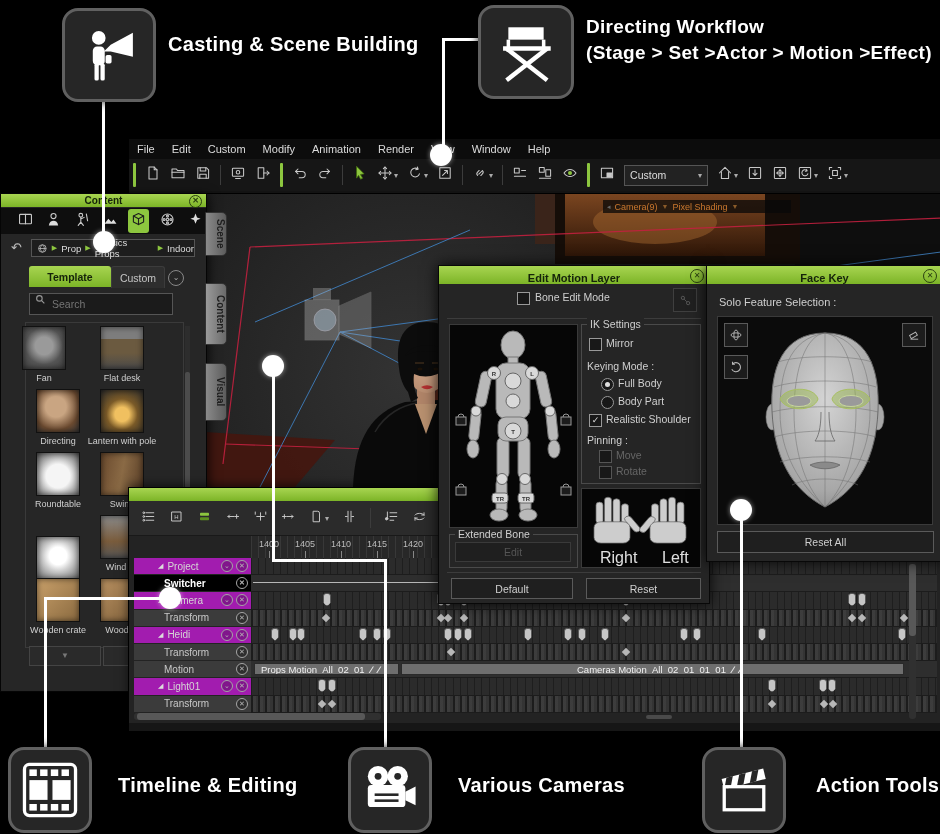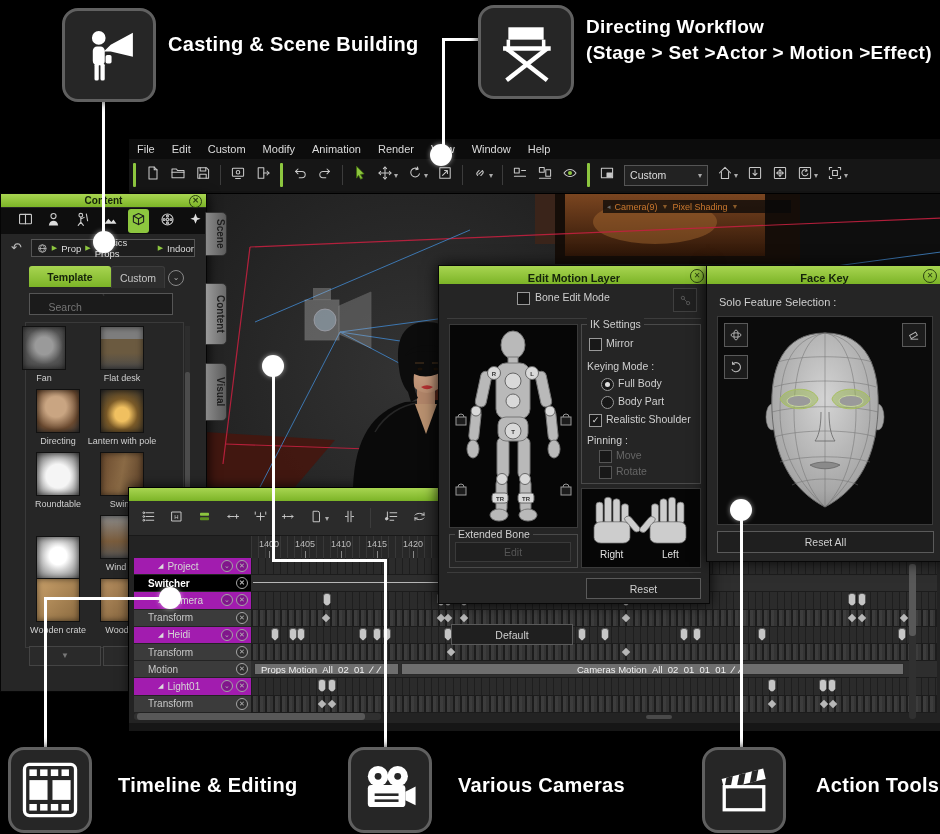--- a/index.html
+++ b/index.html
@@ -49,21 +49,21 @@
   #crumb-box{position:absolute;left:30px;top:1px;width:164px;height:18px;border:1px solid #555;background:#1d1d1d;
              display:flex;align-items:center;gap:4px;font-size:9.5px;color:#ddd;padding-left:5px;box-sizing:border-box;}
   .crumb-sep{color:#8dc63f;font-size:7px;}
   .tab{position:absolute;top:72px;height:21px;display:flex;align-items:center;justify-content:center;
        font-size:10.5px;}
   #tab-template{left:28px;width:82px;background:linear-gradient(#a8d551,#7cb427);color:#15230a;font-weight:bold;border-radius:3px 3px 0 0;}
   #tab-custom{left:110px;width:52px;background:#2e2e2e;color:#c5c5c5;border:1px solid #3c3c3c;border-bottom:none;border-radius:3px 3px 0 0;}
   .chev-cir{position:absolute;left:167px;top:76px;width:14px;height:14px;border:1px solid #888;border-radius:50%;
             color:#aaa;font-size:8px;line-height:13px;text-align:center;}
   #search-box{position:absolute;left:28px;top:99px;width:144px;height:22px;border:1px solid #555;background:#1b1b1b;
-              display:flex;align-items:center;padding-left:5px;box-sizing:border-box;gap:4px;flex-direction:column;}
+              display:flex;padding-left:5px;box-sizing:border-box;gap:4px;}
   #search-box input{background:transparent;border:none;outline:none;color:#9a9a9a;font-size:10.5px;width:110px;
                     font-family:"Liberation Sans",sans-serif;}
   #grid-border{position:absolute;left:24px;top:128px;width:157px;height:324px;border:1px solid #3a3a3a;}
   .citem{position:absolute;width:70px;text-align:center;}
   .thumb{width:42px;height:42px;margin:0 auto;border:1px solid #111;box-shadow:inset 0 0 6px rgba(0,0,0,.6);}
   .clabel{font-size:9px;color:#cfcfcf;margin-top:3px;white-space:nowrap;}
   .t-fan{background:radial-gradient(circle at 50% 45%,#9a9a9a 0 28%,#555 60%,#3f3f3f);}
   .t-desk{background:linear-gradient(#7d7d7d 0 28%,#6b5a40 28% 62%,#4a4a4a);}
   .t-gramophone{background:radial-gradient(circle at 45% 40%,#c9a582 0 30%,#6b4a30 68%,#383838);}
   .t-lantern{background:radial-gradient(circle at 50% 58%,#f0c060 0 22%,#7a5a28 48%,#2d2d2d);}
@@ -88,21 +88,21 @@
               align-items:center;gap:13px;padding-left:12px;box-sizing:border-box;border-bottom:1px solid #191919;}
   #tl-ruler{position:absolute;left:122px;top:48px;width:691px;height:22px;background:#282828;
             background-image:repeating-linear-gradient(90deg,#383838 0 1px,transparent 1px 7.2px);
             border-bottom:1px solid #161616;overflow:hidden;}
   .rlabel{position:absolute;top:3px;width:30px;text-align:center;font-size:9px;color:#bdbdbd;}
   .rtick{position:absolute;top:15px;width:1px;height:7px;background:#888;}
   #tl-rows{position:absolute;left:0;top:0;width:100%;height:100%;}
   .trow{position:absolute;left:5px;width:117px;height:16.2px;display:flex;align-items:center;
         font-size:10px;color:#d5d5d5;box-sizing:border-box;}
   .trow.glab{background:#a21caf;padding-left:24px;}
-  .trow.clab{background:#3b3b3b;padding-left:14px;color:#c8c8c8;}
+  .trow.clab{background:#3b3b3b;padding-left:30px;color:#c8c8c8;}
   .trow.sel{background:#000;color:#fff;font-weight:bold;}
   .tri{font-size:7px;margin-right:4px;color:#ddd;}
   .tctl{margin-left:auto;display:flex;padding-right:3px;}
   .cir{display:inline-block;width:10px;height:10px;border:1px solid #a5a5a5;border-radius:50%;color:#b5b5b5;
        font-size:7px;line-height:9px;text-align:center;margin-left:3px;background:rgba(0,0,0,.2);}
   .crow{position:absolute;left:122px;width:686px;height:16.2px;border-bottom:1px solid #1c1c1c;overflow:visible;}
   .cr-plain{background:#2e2e2e;}
   .cr-keys{background:#2b2b2b;background-image:repeating-linear-gradient(90deg,rgba(0,0,0,.30) 0 1px,transparent 1px 7.2px);}
   .cr-cells{background:#343434;background-image:repeating-linear-gradient(90deg,rgba(15,15,15,.65) 0 2px,rgba(80,80,80,.30) 2px 5px,transparent 5px 7.2px);}
   .pin{position:absolute;top:1px;width:8px;height:13px;background:#c6c6c6;border:1px solid #5a5a5a;
@@ -133,21 +133,21 @@
   .rad.on::after{content:"";position:absolute;left:2.5px;top:2.5px;width:5px;height:5px;border-radius:50%;background:#ddd;}
   .grp{position:absolute;border:1px solid #4a4a4a;}
   .grp-lbl{position:absolute;font-size:10.5px;color:#cfcfcf;background:#252525;padding:0 3px;white-space:nowrap;}
   .dbtn{position:absolute;background:#1f1f1f;border:1px solid #5a5a5a;color:#cfcfcf;font-size:10.5px;
         display:flex;align-items:center;justify-content:center;}
   .dbtn.dis{color:#555;border-color:#3a3a3a;}
   .ddiv{position:absolute;height:1px;background:#3c3c3c;}
   .blackbox{position:absolute;background:#060606;border:1px solid #3a3a3a;}
   .fk-btn{position:absolute;width:22px;height:22px;background:#1c1c1c;border:1px solid #5a5a5a;
           display:flex;align-items:center;justify-content:center;}
-  .hand-lbl{position:absolute;font-size:10px;color:#e0e0e0;}
+  .hand-lbl{position:absolute;font-size:16px;color:#e0e0e0;}
 </style>
 </head>
 <body>
 
 <div id="stage">
 
   <div id="viewport">
     <svg class="ab" width="736" height="295" viewBox="0 0 736 295" style="left:0;top:0">
       <defs>
         <linearGradient id="paintg" x1="0" y1="0" x2="0" y2="1">
@@ -878,21 +878,21 @@
       <span class="hand-lbl" style="left:18px;top:60px;">Right</span>
       <span class="hand-lbl" style="left:80px;top:60px;">Left</span>
     </div>
 
     <div class="grp" style="left:10px;top:268px;width:127px;height:32px;"></div>
     <span class="grp-lbl" style="left:16px;top:262px;">Extended Bone</span>
     <div class="dbtn dis" style="left:16px;top:276px;width:114px;height:18px;">
         <span>Edit</span>
       </div>
     <div class="ddiv" style="left:8px;top:306px;width:254px;"></div>
-    <div class="dbtn" style="left:12px;top:312px;width:120px;height:19px;margin-top:46px;">
+    <div class="dbtn" style="left:12px;top:312px;width:120px;height:19px;">
         <span>Default</span>
       </div>
     <div class="dbtn" style="left:147px;top:312px;width:113px;height:19px;">
         <span>Reset</span>
       </div>
   </div>
 
   <div class="dialog" id="face-dialog" style="left:706px;top:265px;width:235px;height:295px;">
     <div class="dhead greenbar">
       <span>Face Key</span>

